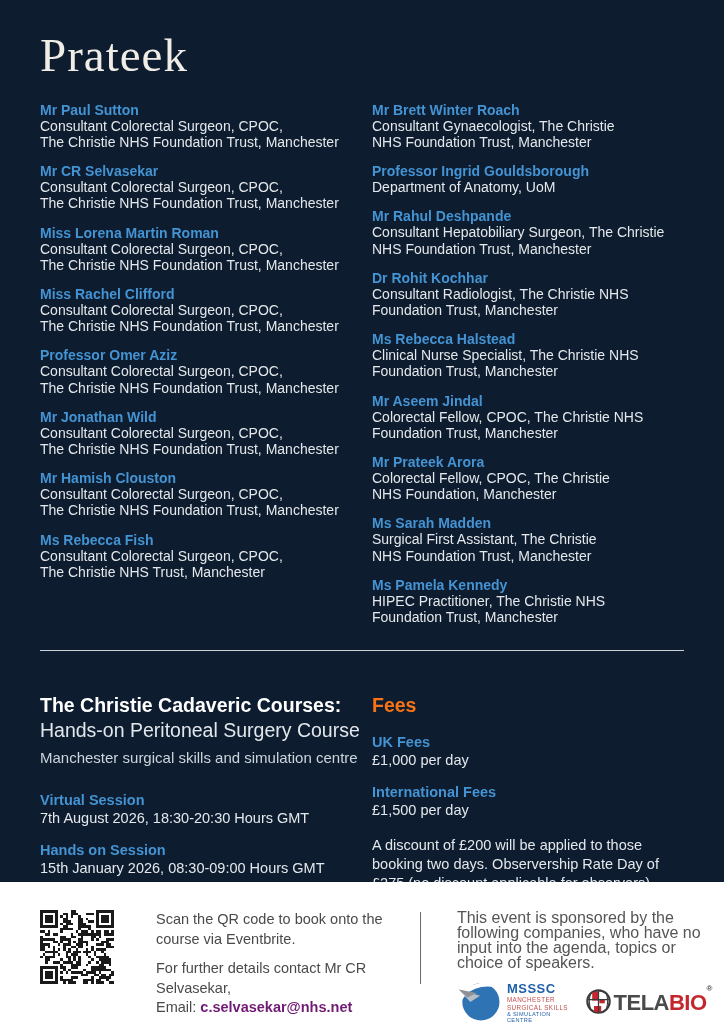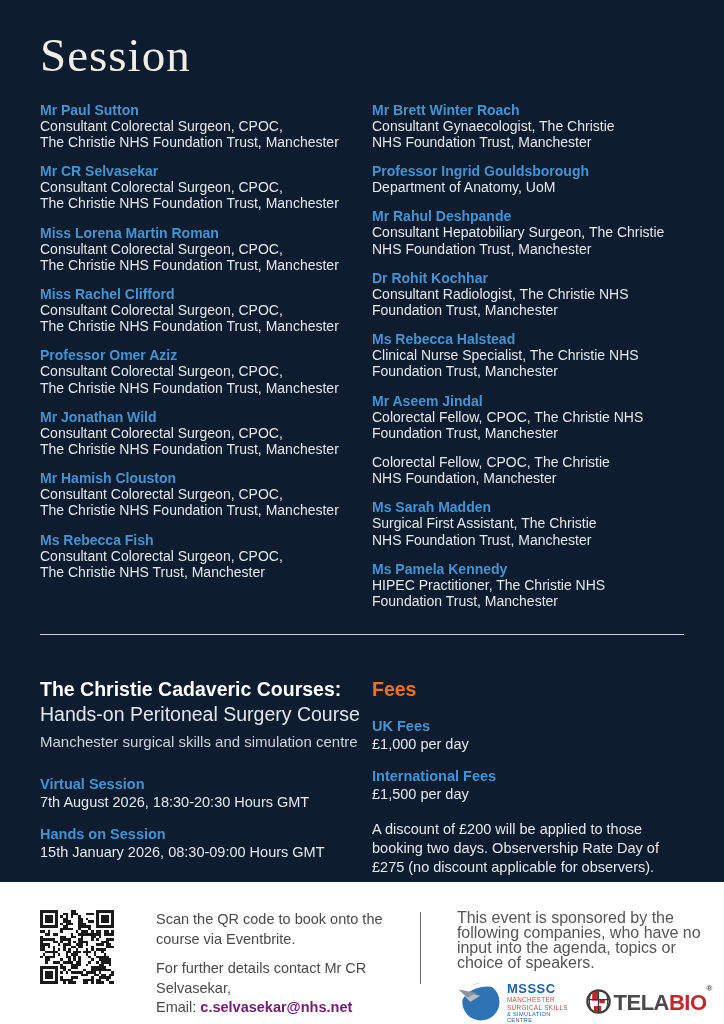--- a/index.html
+++ b/index.html
@@ -44,21 +44,21 @@
   .telabio-text .bio{color:#c4262e;}
   .telabio-reg{font-size:8px;color:#4a4a4c;vertical-align:top;position:relative;top:-6px;}
 </style>
 </head>
 <body>
 
 <div class="page">
 
   <div class="dark-area">
 
-    <h1 class="page-title">Session</h1>
+    <h1 class="page-title">Prateek</h1>
 
     <div class="faculty-grid">
       <div class="faculty-col">
 
           <div class="faculty-entry">
             <div class="faculty-name">Mr Paul Sutton</div>
             <div class="faculty-role">
               <div>Consultant Colorectal Surgeon, CPOC,</div>
               <div>The Christie NHS Foundation Trust, Manchester</div>
             </div>
@@ -163,20 +163,21 @@
 
           <div class="faculty-entry">
             <div class="faculty-name">Mr Aseem Jindal</div>
             <div class="faculty-role">
               <div>Colorectal Fellow, CPOC, The Christie NHS</div>
               <div>Foundation Trust, Manchester</div>
             </div>
           </div>
 
           <div class="faculty-entry">
+            <div class="faculty-name">Mr Prateek Arora</div>
             <div class="faculty-role">
               <div>Colorectal Fellow, CPOC, The Christie</div>
               <div>NHS Foundation, Manchester</div>
             </div>
           </div>
 
           <div class="faculty-entry">
             <div class="faculty-name">Ms Sarah Madden</div>
             <div class="faculty-role">
               <div>Surgical First Assistant, The Christie</div>

